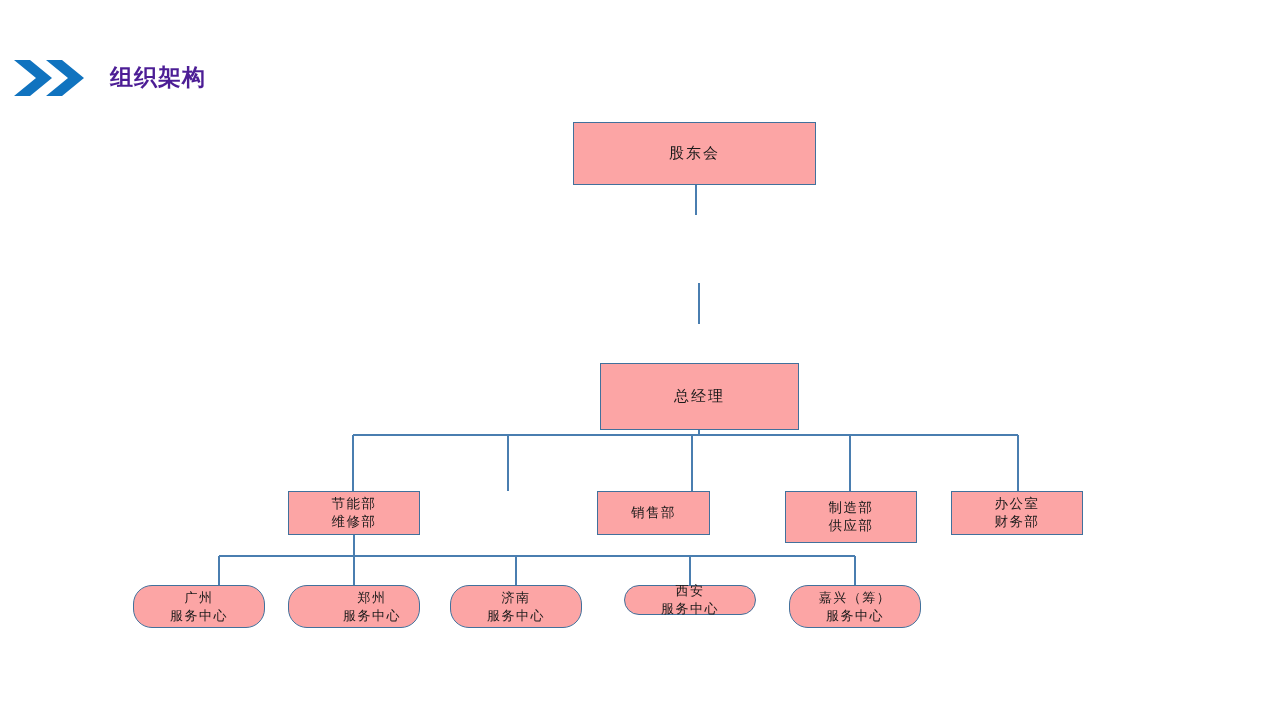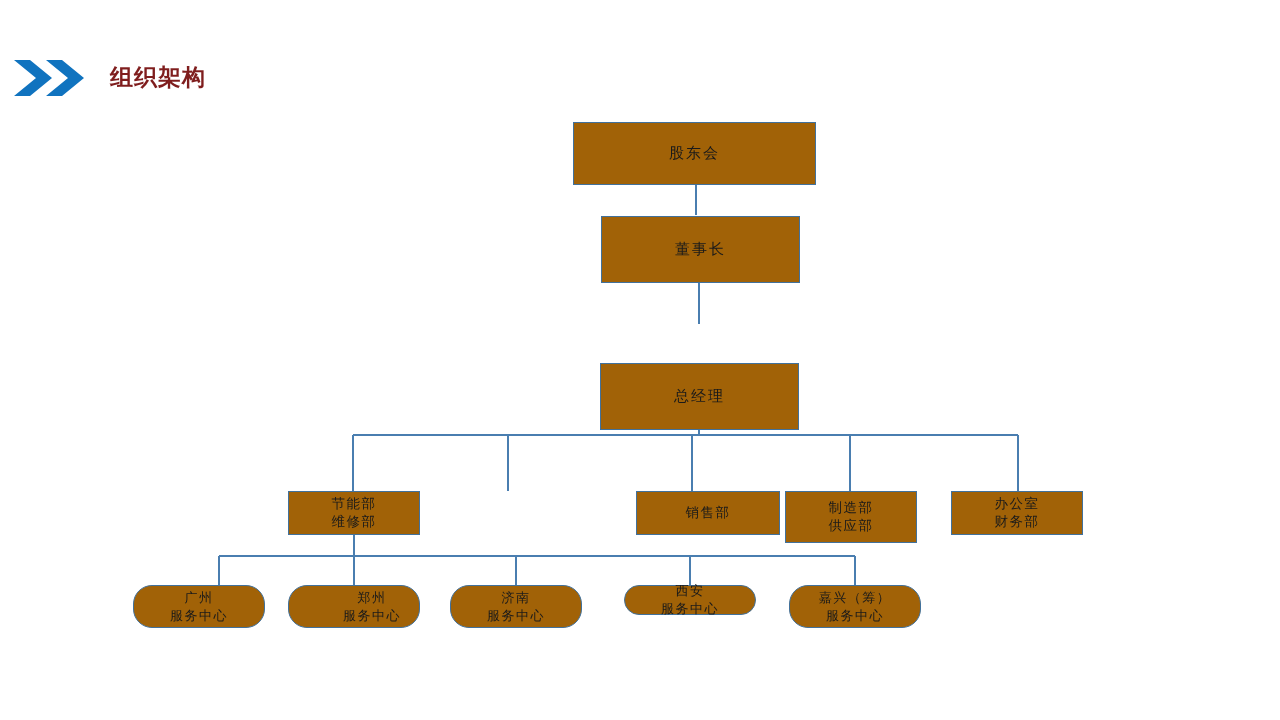--- a/index.html
+++ b/index.html
@@ -32,21 +32,21 @@
     height: 40px;
   }
   #chevrons svg { display: block; }
   #page-title {
     position: absolute;
     left: 110px;
     top: 62px;
     font-size: 23px;
     font-weight: bold;
     letter-spacing: 1px;
-    color: #7f1d1d;
+    color: #4c1d95;
     white-space: nowrap;
   }
 
   
   #chart {
     position: absolute;
     left: 0;
     top: 0;
     width: 1280px;
     height: 720px;
@@ -57,21 +57,21 @@
     top: 0;
     width: 1280px;
     height: 720px;
     pointer-events: none;
   }
 
   .node {
     position: absolute;
     box-sizing: border-box;
     border: 1px solid #41719c;
-    background: #a16207;
+    background: #fca5a5;
     display: flex;
     flex-direction: column;
     align-items: center;
     justify-content: center;
     text-align: center;
     color: #1a1a1a;
     letter-spacing: 2px;
     line-height: 1.35;
     white-space: nowrap;
   }
@@ -124,35 +124,32 @@
       <line x1="516" y1="556" x2="516" y2="585"></line>
       <line x1="690" y1="556" x2="690" y2="585"></line>
       <line x1="855" y1="556" x2="855" y2="585"></line>
     </g>
   </svg>
 
   <div class="node lvl1" style="left:573px; top:122px; width:243px; height:63px;">
     <span class="line">股东会</span>
   </div>
 
-  <div class="node lvl2" style="left:601px; top:216px; width:199px; height:67px;">
-    <span class="line">董事长</span>
-  </div>
 
   <div class="node lvl3" style="left:600px; top:325px; width:199px; height:67px;">
     <span class="line">总经理</span>
   </div>
 
   <div class="node dept" style="left:288px; top:491px; width:132px; height:44px;">
     <span class="line">节能部</span>
     <span class="line">维修部</span>
   </div>
 
 
-  <div class="node dept" style="left:636px; top:491px; width:144px; height:44px;">
+  <div class="node dept" style="left:597px; top:491px; width:113px; height:44px;">
     <span class="line">销售部</span>
   </div>
 
   <div class="node dept" style="left:785px; top:491px; width:132px; height:52px;">
     <span class="line">制造部</span>
     <span class="line">供应部</span>
   </div>
 
   <div class="node dept" style="left:951px; top:491px; width:132px; height:44px;">
     <span class="line">办公室</span>

